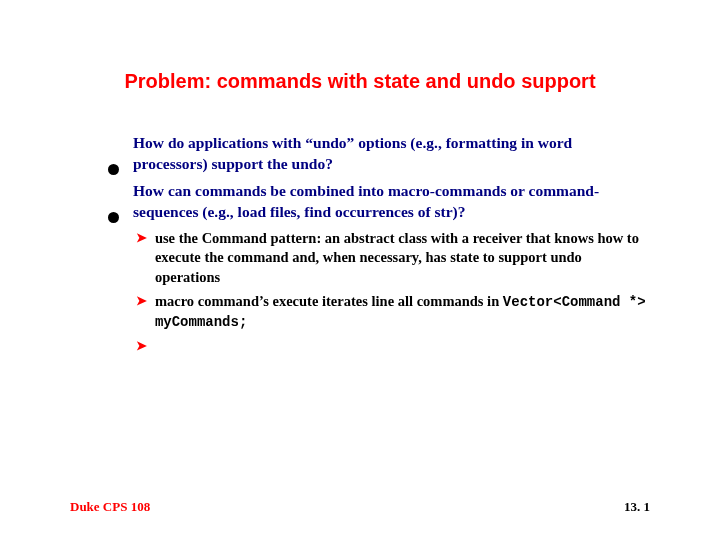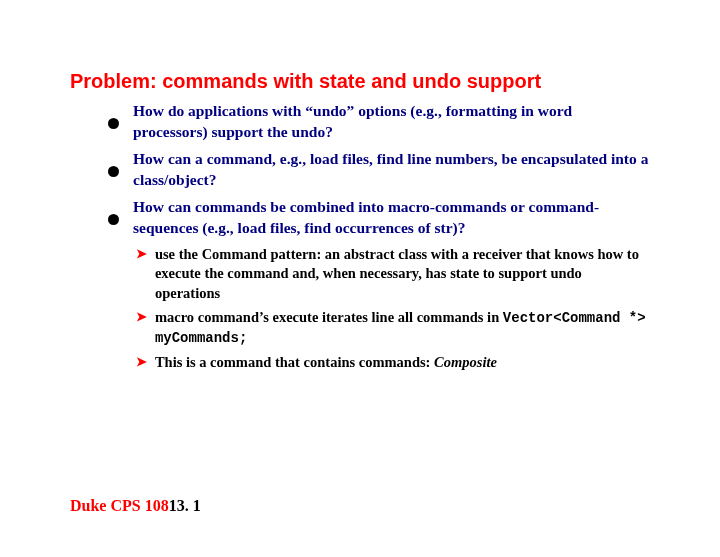--- a/index.html
+++ b/index.html
@@ -15,28 +15,29 @@
     padding: 70px 70px 0 70px;
     box-sizing: border-box;
     position: relative;
     height: 100%;
   }
   .title {
     font-family: Arial, Helvetica, sans-serif;
     font-weight: bold;
     font-size: 20px;
     color: #ff0000;
-    margin-bottom: 8px;
+    margin-bottom: 40px;
+    text-align: center;
   }
   .bullets {
     padding-left: 38px;
   }
   .b1 {
     display: flex;
-    align-items: center;
+    align-items: flex-end;
     margin-bottom: 6px;
   }
   .b1-marker {
     width: 11px;
     height: 11px;
     background: #000;
     border-radius: 50%;
     flex-shrink: 0;
     margin-top: 4px;
     margin-right: 14px;
@@ -86,43 +87,40 @@
   }
   .italic {
     font-style: italic;
   }
   .footer {
     position: absolute;
     bottom: 42px;
     left: 70px;
     right: 70px;
     display: flex;
+    justify-content: space-between;
     font-family: 'Times New Roman', Times, serif;
     color: #ff0000;
     font-weight: bold;
-    font-size: 16px;
+    font-size: 13px;
   }
   .footer-right {
     color: #000;
   }
 </style>
 </head>
 <body>
 
 <div class="slide">
   <div class="title">Problem: commands with state and undo support</div>
 
   <div class="bullets">
     <div class="b1">
       <div class="b1-marker"></div>
       <div class="b1-text">How do applications with “undo” options (e.g., formatting in word processors) support the undo?</div>
-    </div>
-    <div class="b1">
-      <div class="b1-marker"></div>
-      <div class="b1-text">How can a command, e.g., load files, find line numbers, be encapsulated into a class/object?</div>
     </div>
     <div class="b1">
       <div class="b1-marker"></div>
       <div class="b1-text">How can commands be combined into macro-commands or command-sequences (e.g., load files, find occurrences of str)?</div>
     </div>
   </div>
 
   <div class="sub">
     <div class="b2">
       <div class="b2-marker">➤</div>
@@ -134,23 +132,20 @@
   <div class="sub">
     <div class="b2">
       <div class="b2-marker">➤</div>
       <div class="b2-text">
         <span>macro command’s execute iterates line all commands in</span>
         <span class="code-inline">Vector&lt;Command *&gt; myCommands;</span>
       </div>
     </div>
     <div class="b2">
       <div class="b2-marker">➤</div>
-      <div class="b2-text">
-        <span>This is a command that contains commands: </span><span class="italic">Composite</span>
-      </div>
     </div>
   </div>
 
   <div class="footer">
     <div>Duke CPS 108</div>
     <div class="footer-right">13. 1</div>
   </div>
 </div>
 
 </body></html>

